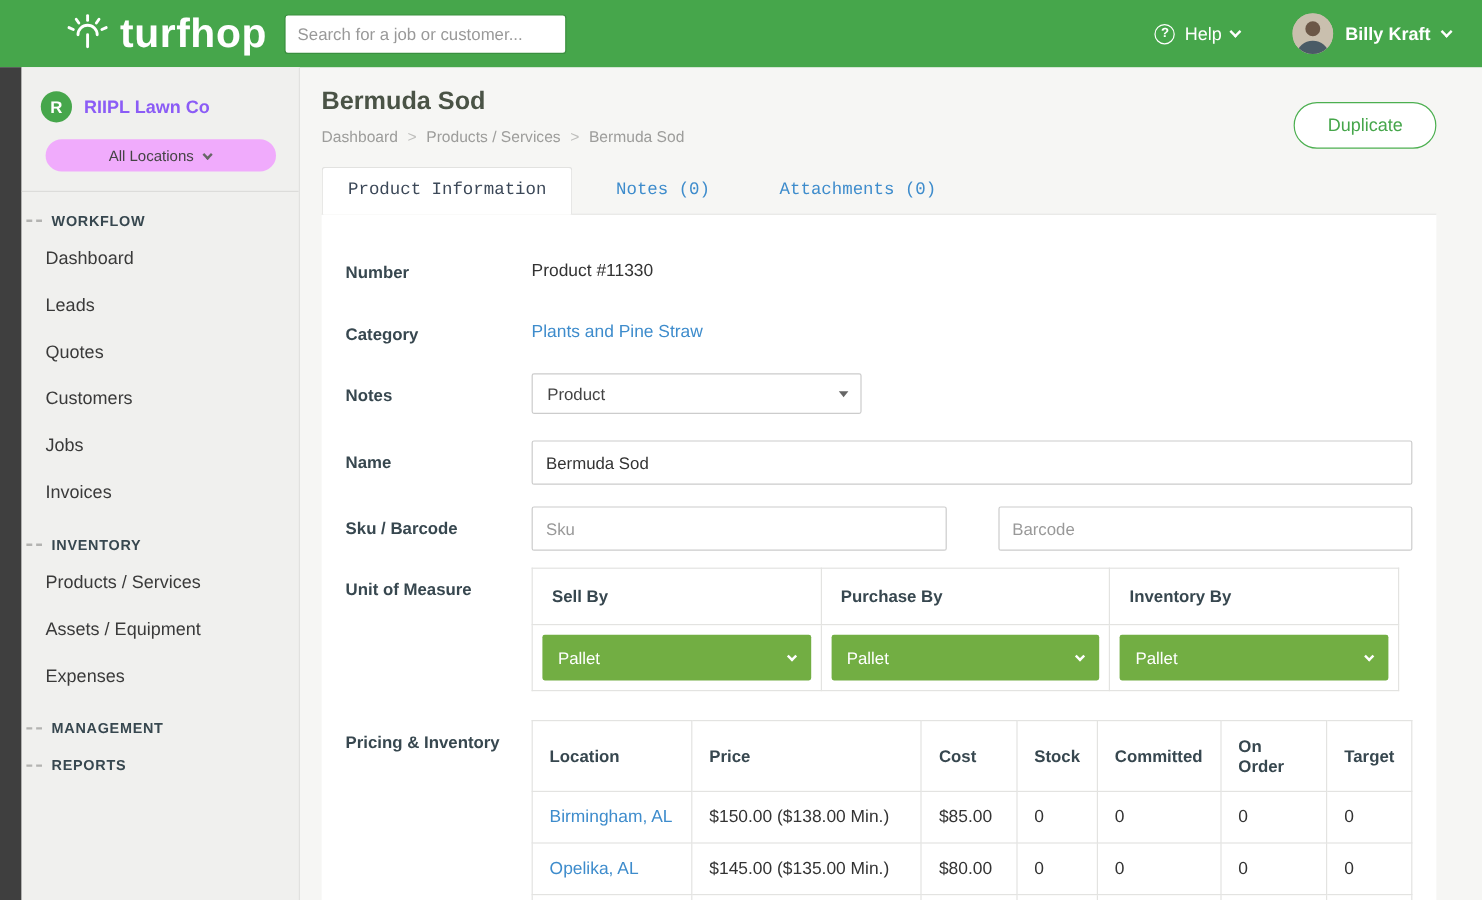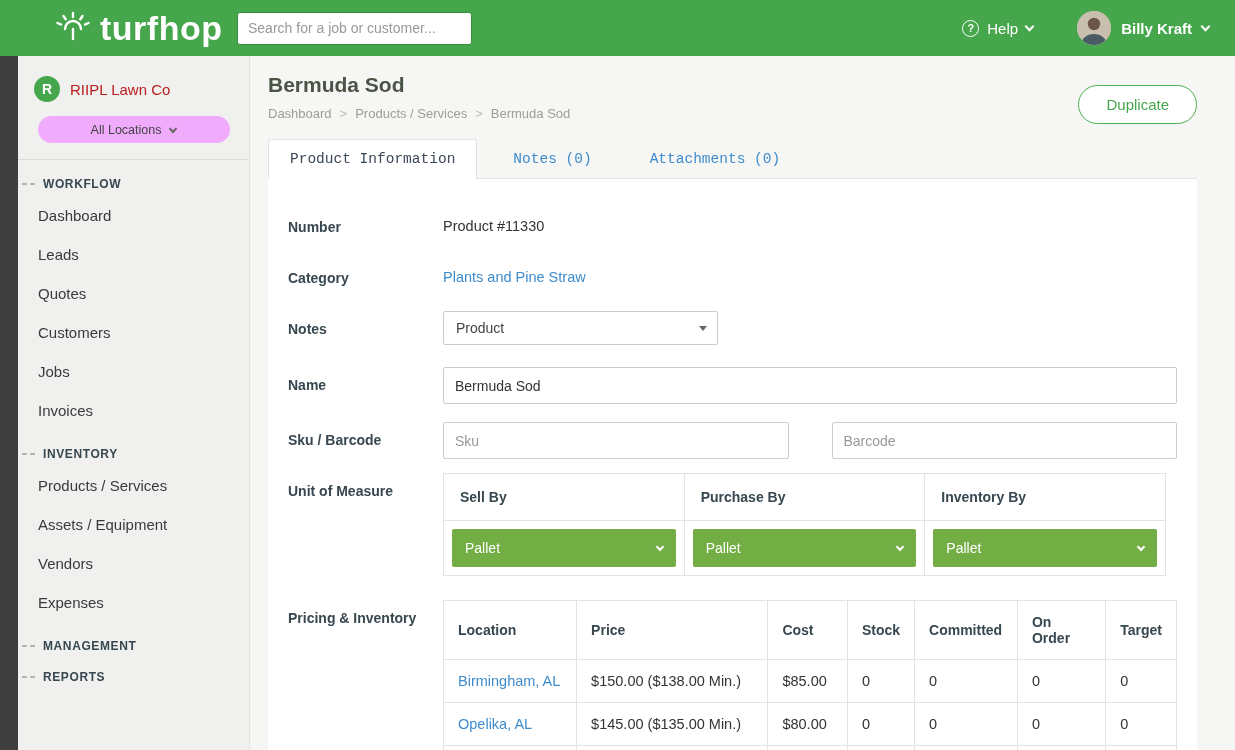--- a/index.html
+++ b/index.html
@@ -20,21 +20,21 @@
   .chev { width:7px; height:7px; border-right:2px solid #fff; border-bottom:2px solid #fff; transform:rotate(45deg); margin-top:-4px; }
   .user { display:flex; align-items:center; gap:10px; font-size:15px; font-weight:700; cursor:pointer; }
   .avatar { width:34px; height:34px; border-radius:50%; overflow:hidden; background:#c9bfae; flex:0 0 auto; }
 
   
   .layout { display:flex; flex:1; min-height:0; }
   .rail { width:18px; background:#3f3f3f; flex:0 0 auto; }
   .sidebar { width:232px; background:#f0f0ee; border-right:1px solid #e1e1df; flex:0 0 auto; overflow:hidden; }
   .company { display:flex; align-items:center; gap:10px; padding:20px 16px 12px 16px; }
   .company-badge { width:26px; height:26px; border-radius:50%; background:#46a64b; color:#fff; font-weight:700; font-size:14px; display:flex; align-items:center; justify-content:center; }
-  .company-name { font-size:15px; font-weight:400; color:#b91c1c; }
+  .company-name { font-size:15px; font-weight:700; color:#8b5cf6; }
   .locations { margin:2px auto 0 auto; width:192px; height:27px; background:#f0abfc; border-radius:14px; display:flex; align-items:center; justify-content:center; gap:9px; font-size:12.5px; color:#444; cursor:pointer; }
   .loc-chev { border-color:#666; width:6px; height:6px; margin-top:-2px; }
   .sidebar-divider { border-top:1px solid #dcdcda; margin:16px 0 2px 0; }
   .section-head { display:flex; align-items:center; gap:8px; margin:17px 0 5px 0; padding-left:4px; color:#37474f; font-size:12px; font-weight:700; letter-spacing:.6px; }
   .dash { width:13px; border-top:2px dashed #b3b3b1; }
   .nav-item { padding:11px 0 11px 20px; font-size:15px; color:#3a3a3a; cursor:pointer; }
 
   
   .main { flex:1; min-width:0; display:flex; flex-direction:column; overflow:hidden; }
   .page-head { display:flex; justify-content:space-between; align-items:flex-start; padding:17px 38px 0 18px; flex:0 0 auto; }
@@ -145,21 +145,20 @@
       <div class="nav-item">Customers</div>
       <div class="nav-item">Jobs</div>
       <div class="nav-item">Invoices</div>
 
       <div class="section-head">
         <span class="dash"></span>
         <span>INVENTORY</span>
       </div>
       <div class="nav-item">Products / Services</div>
       <div class="nav-item">Assets / Equipment</div>
-      <div class="nav-item">Vendors</div>
       <div class="nav-item">Expenses</div>
 
       <div class="section-head">
         <span class="dash"></span>
         <span>MANAGEMENT</span>
       </div>
       <div class="section-head">
         <span class="dash"></span>
         <span>REPORTS</span>
       </div>

